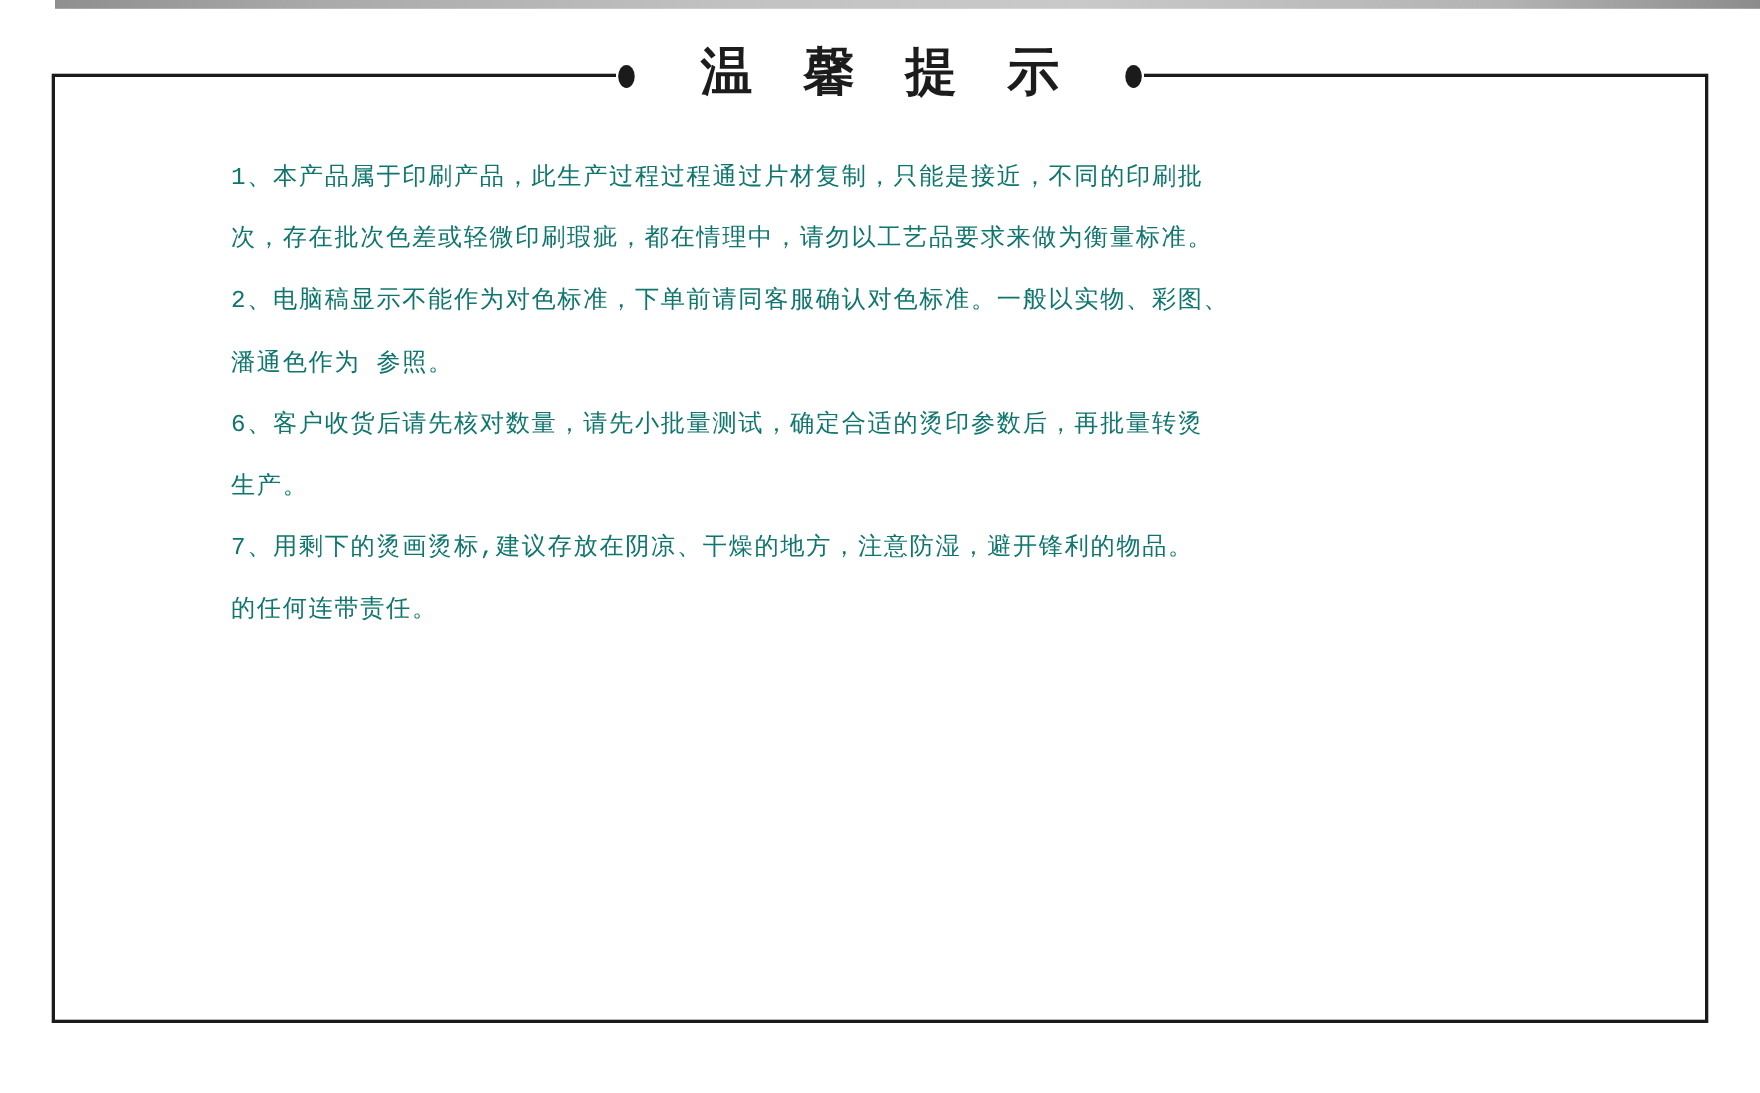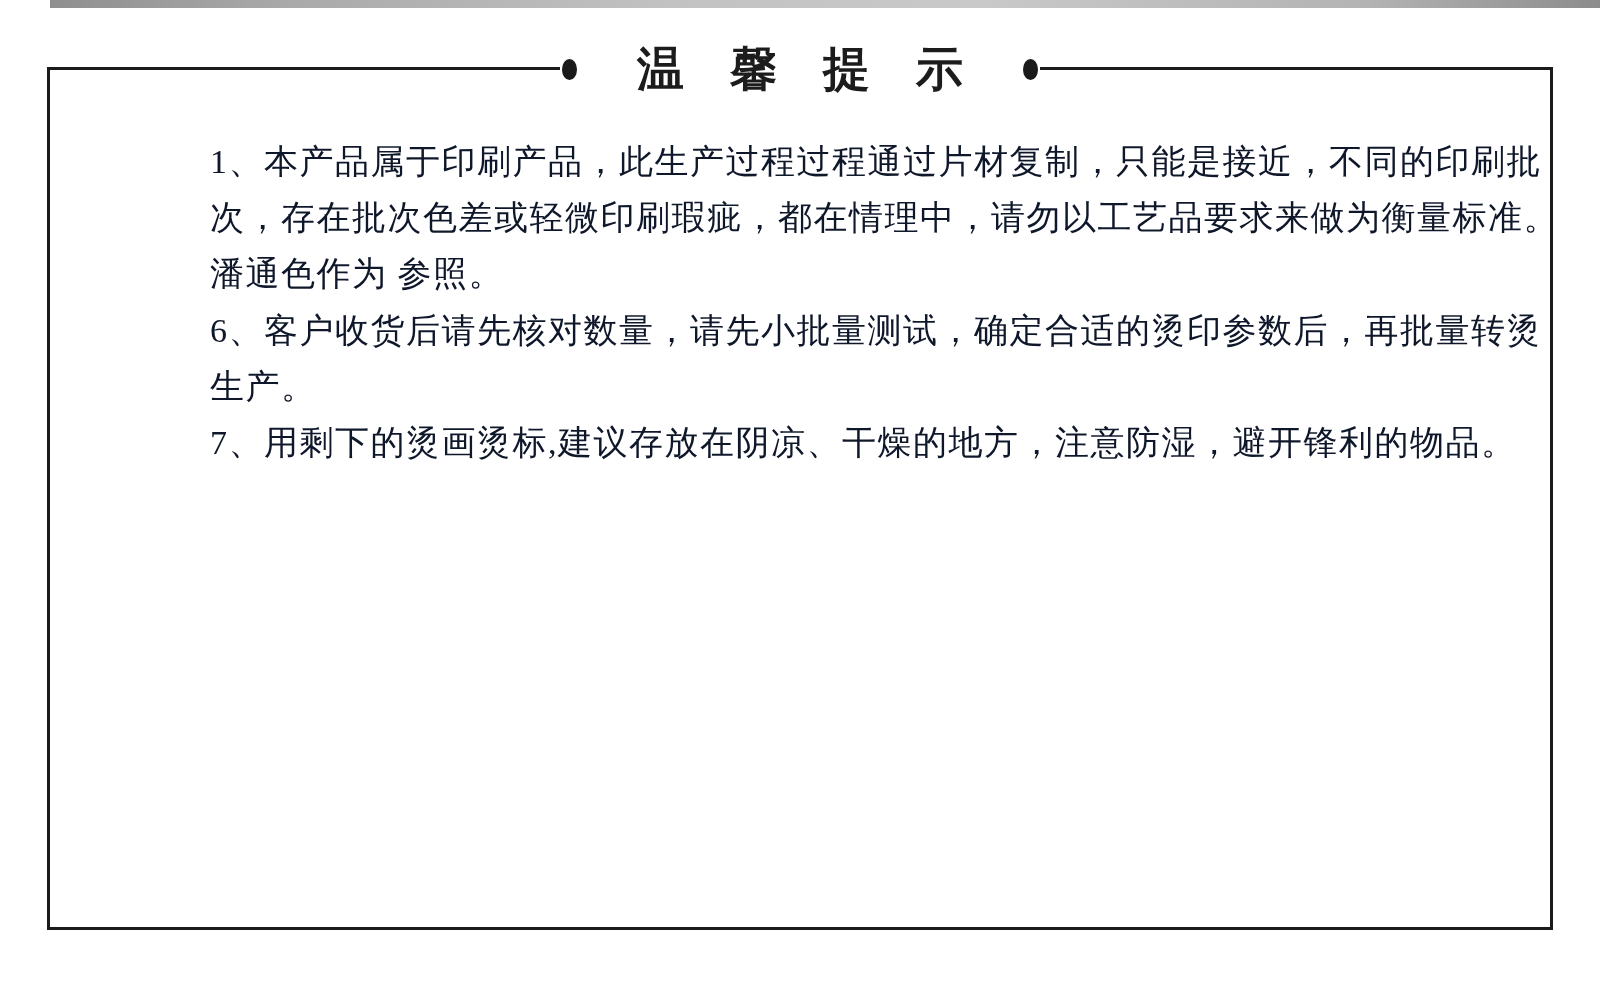--- a/index.html
+++ b/index.html
@@ -6,21 +6,21 @@
     margin: 0;
     padding: 0;
     background: #ffffff;
   }
   .page {
     position: relative;
     width: 1600px;
     height: 994px;
     background: #ffffff;
     overflow: hidden;
-    font-family: Liberation Serif, serif;
+    font-family: Liberation Mono, monospace;
   }
   
   .top-bar {
     position: absolute;
     left: 50px;
     right: 0;
     top: 0;
     height: 8px;
     background: linear-gradient(to right,
       #8f8f8f 0%, #a9a9a9 15%, #c2c2c2 40%, #c9c9c9 60%, #b3b3b3 85%, #8c8c8c 100%);
@@ -73,23 +73,23 @@
   
   .content {
     position: absolute;
     left: 210px;
     top: 134px;
     width: 1210px;
     z-index: 1;
   }
   .content p {
     margin: 0;
-    font-size: 34px;
+    font-size: 22px;
     line-height: 56.2px;
-    color: #0f172a;
+    color: #0f766e;
     letter-spacing: 1.5px;
     font-weight: 500;
     white-space: nowrap;
   }
 </style>
 </head>
 <body>
 
 <div class="page">
 
@@ -104,29 +104,31 @@
       <span class="dot"></span>
     </div>
   </div>
 
   <div class="content">
 
       <p>1、本产品属于印刷产品，此生产过程过程通过片材复制，只能是接近，不同的印刷批</p>
 
       <p>次，存在批次色差或轻微印刷瑕疵，都在情理中，请勿以工艺品要求来做为衡量标准。</p>
 
+      <p>2、电脑稿显示不能作为对色标准，下单前请同客服确认对色标准。一般以实物、彩图、</p>
 
       <p>潘通色作为 参照。</p>
 
       <p>6、客户收货后请先核对数量，请先小批量测试，确定合适的烫印参数后，再批量转烫</p>
 
       <p>生产。</p>
 
 
 
       <p>7、用剩下的烫画烫标,建议存放在阴凉、干燥的地方，注意防湿，避开锋利的物品。</p>
 
 
 
 
+      <p>的任何连带责任。</p>
     </div>
 
 </div>
 
 </body></html>

